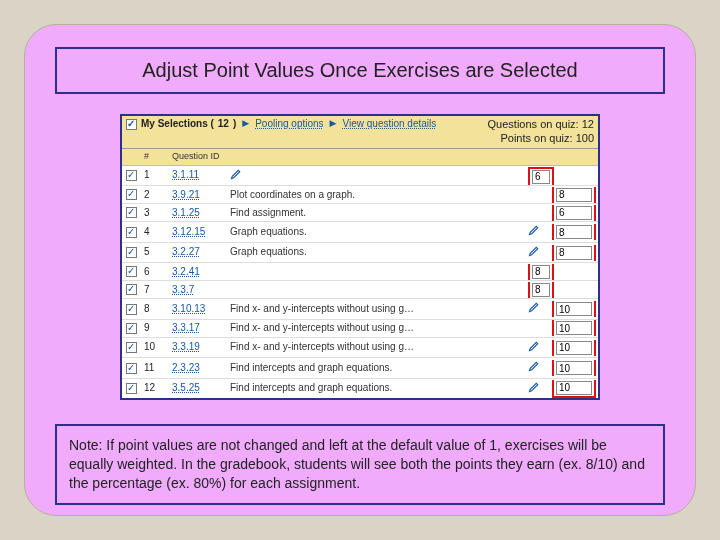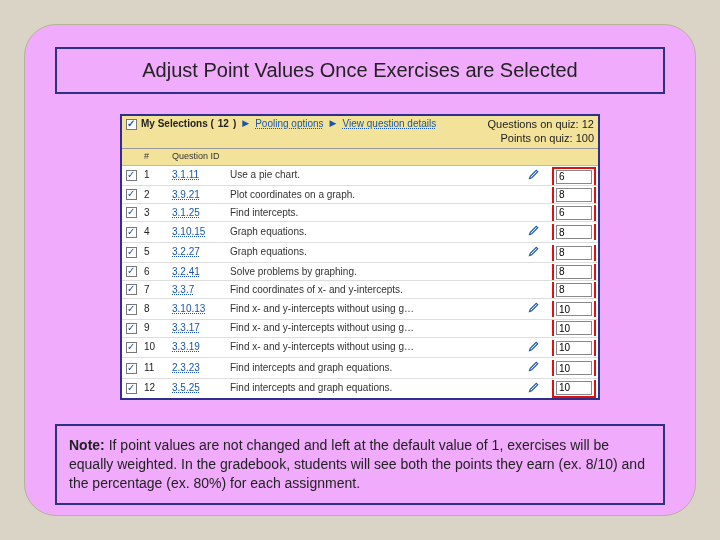--- a/index.html
+++ b/index.html
@@ -128,21 +128,21 @@
   .rows .row:first-child .pts-col { border-top: 2px solid #d11; }
   .rows .row:last-child  .pts-col { border-bottom: 2px solid #d11; }
 
   .note-box {
     margin-top: 24px;
     border: 2px solid #2e2f8b;
     padding: 10px 12px;
     font-size: 14px;
     line-height: 1.35;
   }
-  .note-box b { font-weight: bold; }
+  .note-box b { font-weight: normal; }
 </style>
 </head>
 <body>
 
 <div class="card">
 
   <div class="title-box">Adjust Point Values Once Exercises are Selected</div>
 
   <div class="grid-wrap">
     <div class="grid-header">
@@ -171,75 +171,72 @@
       <div>Question ID</div>
       <div style="display:flex;">
         <div class="pencil-spacer"></div>
       </div>
     </div>
     <div class="rows">
         <div class="row">
           <span class="cb checked"></span>
           <span>1</span>
           <span class="qid">3.1.11</span>
-          <span class="obj">Use a pie chart.</span>
           <span><svg class="pencil" viewBox="0 0 16 16" fill="none" stroke="currentColor" stroke-width="1.5">
               <path d="M2 14l1-3 8-8 2 2-8 8-3 1z"></path>
             </svg></span>
           <span class="pts-col"><input class="pts-input" value="6" style=""></span>
         </div>
         <div class="row">
           <span class="cb checked"></span>
           <span>2</span>
           <span class="qid">3.9.21</span>
           <span class="obj">Plot coordinates on a graph.</span>
           <span></span>
           <span class="pts-col"><input class="pts-input" value="8" style=""></span>
         </div>
         <div class="row">
           <span class="cb checked"></span>
           <span>3</span>
           <span class="qid">3.1.25</span>
-          <span class="obj">Find intercepts.</span>
+          <span class="obj">Find assignment.</span>
           <span></span>
           <span class="pts-col"><input class="pts-input" value="6" style=""></span>
         </div>
         <div class="row">
           <span class="cb checked"></span>
           <span>4</span>
-          <span class="qid">3.10.15</span>
+          <span class="qid">3.12.15</span>
           <span class="obj">Graph equations.</span>
           <span><svg class="pencil" viewBox="0 0 16 16" fill="none" stroke="currentColor" stroke-width="1.5">
               <path d="M2 14l1-3 8-8 2 2-8 8-3 1z"></path>
             </svg></span>
           <span class="pts-col"><input class="pts-input" value="8" style=""></span>
         </div>
         <div class="row">
           <span class="cb checked"></span>
           <span>5</span>
           <span class="qid">3.2.27</span>
           <span class="obj">Graph equations.</span>
           <span><svg class="pencil" viewBox="0 0 16 16" fill="none" stroke="currentColor" stroke-width="1.5">
               <path d="M2 14l1-3 8-8 2 2-8 8-3 1z"></path>
             </svg></span>
           <span class="pts-col"><input class="pts-input" value="8" style=""></span>
         </div>
         <div class="row">
           <span class="cb checked"></span>
           <span>6</span>
           <span class="qid">3.2.41</span>
-          <span class="obj">Solve problems by graphing.</span>
           <span></span>
           <span class="pts-col"><input class="pts-input" value="8" style=""></span>
         </div>
         <div class="row">
           <span class="cb checked"></span>
           <span>7</span>
           <span class="qid">3.3.7</span>
-          <span class="obj">Find coordinates of x- and y-intercepts.</span>
           <span></span>
           <span class="pts-col"><input class="pts-input" value="8" style=""></span>
         </div>
         <div class="row">
           <span class="cb checked"></span>
           <span>8</span>
           <span class="qid">3.10.13</span>
           <span class="obj">Find x- and y-intercepts without using g…</span>
           <span><svg class="pencil" viewBox="0 0 16 16" fill="none" stroke="currentColor" stroke-width="1.5">
               <path d="M2 14l1-3 8-8 2 2-8 8-3 1z"></path>

